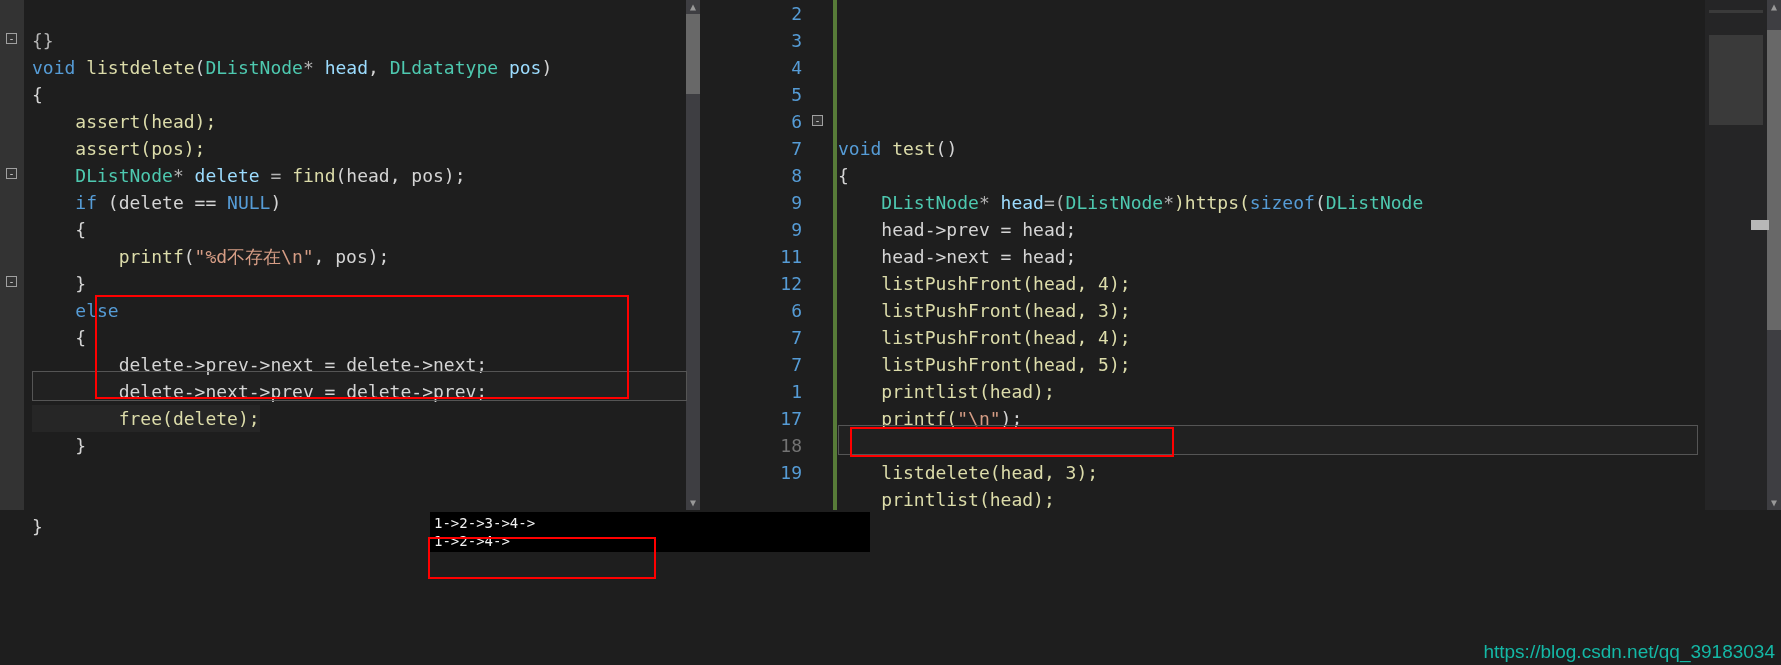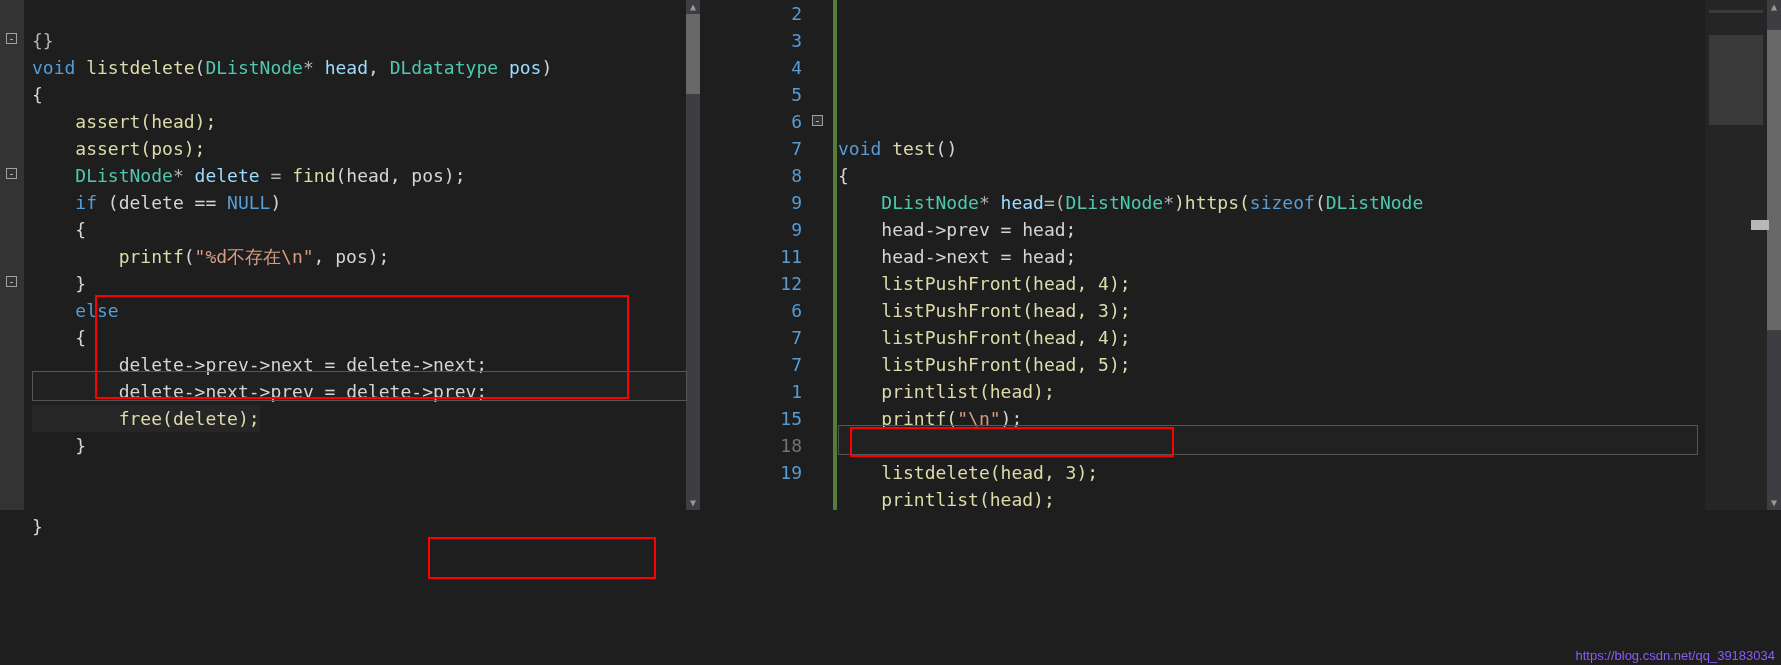--- a/index.html
+++ b/index.html
@@ -25,21 +25,21 @@
   .str { color:#d69d85; }
   .punc { color:#d4d4d4; }
   .op { color:#b4b4b4; }
   .hlrow { background:rgba(255,255,255,0.04); display:inline-block;}
   .redbox { position:absolute; border:2px solid #ff0000; pointer-events:none;}
   .greyrow { position:absolute; border:1px solid #555; background:rgba(255,255,255,0.015); pointer-events:none;}
   .console-frame { position:absolute; left:430px; top:512px; width:440px; }
   .console-title { height:24px; background:#ffffff; color:#000000; font-family:"Microsoft YaHei","SimSun",sans-serif; font-size:14px; line-height:24px; padding-left:6px; border:1px solid #c9c9c9;}
   .console-title .ico { display:inline-block; width:14px; height:14px; border:1px solid #808080; background: linear-gradient(#5aa0e8,#3c7fc8); vertical-align:middle; margin-right:6px;}
   .console-body { background:#000000; color:#f2f2f2; font-family:Consolas,monospace; font-size:14px; line-height:18px; min-height:40px; padding:2px 4px; white-space:pre;}
-  .watermark { position:absolute; right:6px; bottom:2px; color:#8b5cf6; font-family:Arial,sans-serif; font-size:13px;}
+  .watermark { position:absolute; right:6px; bottom:2px; color:#14b8a6; font-family:Arial,sans-serif; font-size:19px;}
   .minimap { position:absolute; right:14px; top:0; width:62px; height:100%; background:#252526;}
   .minimap .blk { position:absolute; left:4px; right:4px; background:#3a3a3a;}
 </style>
 </head>
 <body>
 
 <div class="pane pane-left">
   <div class="gutter-l">
     <div class="collapse-box" style="left:6px; top:33px;">-</div>
     <div class="collapse-box" style="left:6px; top:168px;">-</div>
@@ -88,21 +88,21 @@
     <div class="ln">7</div>
     <div class="ln">8</div>
     <div class="ln">9</div>
     <div class="ln">9</div>
     <div class="ln">11</div>
     <div class="ln">12</div>
     <div class="ln">6</div>
     <div class="ln">7</div>
     <div class="ln">7</div>
     <div class="ln">1</div>
-    <div class="ln">15</div>
+    <div class="ln">17</div>
     <div class="ln cur">18</div>
     <div class="ln">19</div>
   </div>
   <div class="collapse-box" style="left:92px; top:115px;">-</div>
   <div class="greenbar" style="left:113px; top:0; height:510px;"></div>
 
   <div class="scroll">
     <div class="scroll-arrow" style="top:0;">▲</div>
     <div class="scroll-thumb" style="top:30px; height:300px;"></div>
     <div class="scroll-arrow" style="bottom:0;">▼</div>
@@ -132,16 +132,18 @@
 <span> </span>
 <span><span class="ident">    listdelete(head, 3);</span></span>
 <span><span class="ident">    printlist(head);</span></span>
   </div>
 
   <div class="greyrow" style="left:118px; top:425px; width:860px; height:30px;"></div>
   <div class="redbox" style="left:130px; top:427px; width:324px; height:30px;"></div>
 </div>
 
 <div class="console-frame">
+  <div class="console-body"><span>1-&gt;2-&gt;3-&gt;4-&gt;</span>
+<span>1-&gt;2-&gt;4-&gt;</span></div>
 </div>
 <div class="redbox" style="left:428px; top:537px; width:228px; height:42px;"></div>
 
 <div class="watermark">https://blog.csdn.net/qq_39183034</div>
 
 </body></html>

